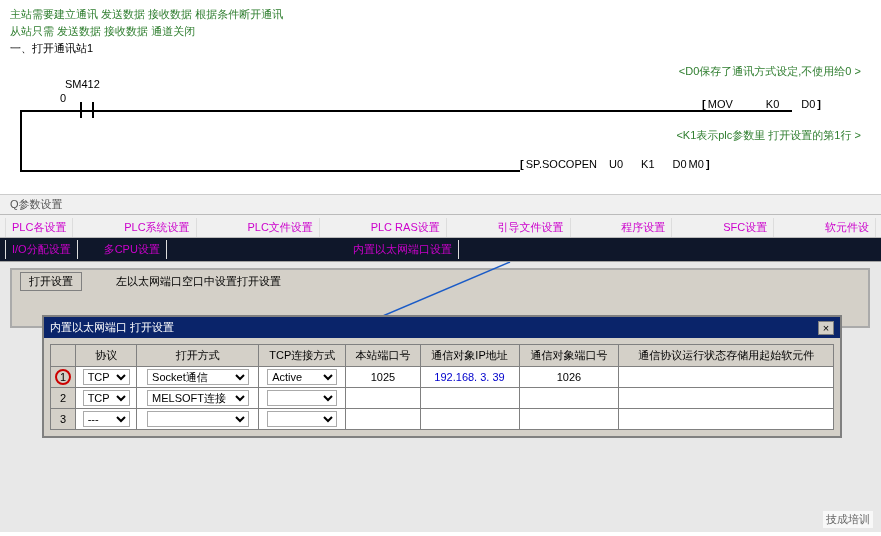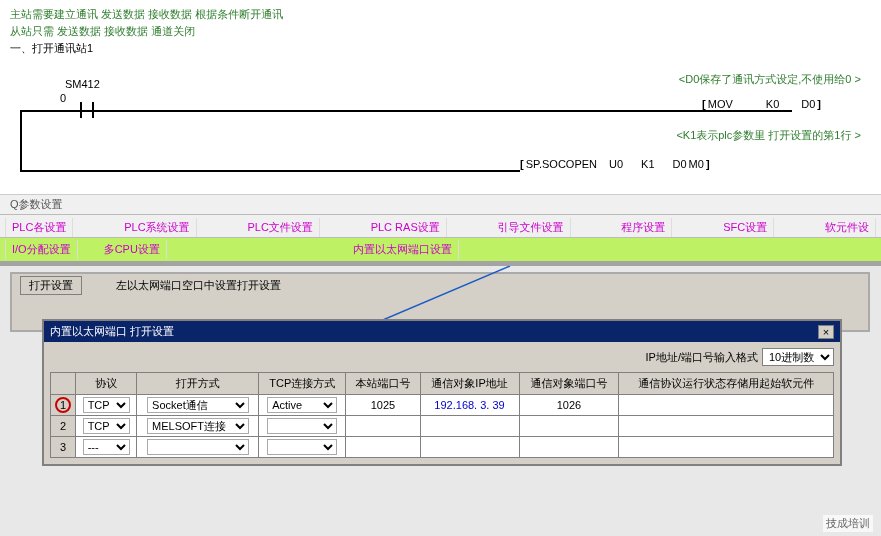--- a/index.html
+++ b/index.html
@@ -90,25 +90,25 @@
     .tab-item {
       color: #cc00cc;
       font-size: 11px;
       padding: 2px 6px;
       cursor: pointer;
       white-space: nowrap;
       border-right: 1px solid #ddd;
     }
     .tab-item:first-child { border-left: 1px solid #ddd; }
     .tab-row2 {
-      background: #bef264;
+      background: #0f172a;
       display: flex;
       flex-wrap: wrap;
       padding: 2px 5px 2px 5px;
-      border-bottom: 5px solid #a3a3a3;
+      border-bottom: 1px solid #a3a3a3;
       gap: 0;
     }
 
     
     .main-content {
       background: #e8e8e8;
       position: relative;
       height: 260px;
       overflow: hidden;
     }
@@ -271,21 +271,21 @@
 
 <div style="width:881px;height:536px;overflow:hidden;position:relative;background:#fff;">
 
   <div class="ladder-section">
     <div class="ladder-comment">主站需要建立通讯  发送数据  接收数据  根据条件断开通讯</div>
     <div class="ladder-comment">从站只需  发送数据  接收数据  通道关闭</div>
     <div class="ladder-label">一、打开通讯站1</div>
 
     <div class="ladder-diagram" style="height:130px;">
 
-      <div class="rung-note-right" style="top:12px;right:10px;">
+      <div class="rung-note-right" style="top:4px;right:10px;">
         <span>&lt;D0保存了通讯方式设定,不使用给0</span> <span style="color:#2e7d2e;">&gt;</span>
       </div>
 
       <div class="contact-label" style="top:18px;left:55px;">SM412</div>
 
       <div class="contact-label" style="top:32px;left:50px;">0</div>
 
       <div class="rung-line-h" style="top:50px;left:10px;width:100px;height:2px;"></div>
 
       <div class="rung-line-v" style="top:42px;left:70px;height:16px;width:2px;"></div>
@@ -347,26 +347,20 @@
         <button class="toolbar-btn">打开设置</button>
         <span style="margin-left:30px;font-size:11px;">左以太网端口空口中设置打开设置</span>
       </div>
 
       <div class="dialog-box">
         <div class="dialog-titlebar">
           <span>内置以太网端口 打开设置</span>
           <button class="dialog-close-btn">×</button>
         </div>
         <div class="dialog-body">
-          <div class="dialog-format-row">
-            <span>IP地址/端口号输入格式</span>
-            <select class="format-select">
-              <option>10进制数</option>
-            </select>
-          </div>
 
           <table class="settings-table">
             <thead>
               <tr>
                 <th style="width:20px;"></th>
                 <th>协议</th>
                 <th>打开方式</th>
                 <th>TCP连接方式</th>
                 <th>本站端口号</th>
                 <th>通信对象IP地址</th>

